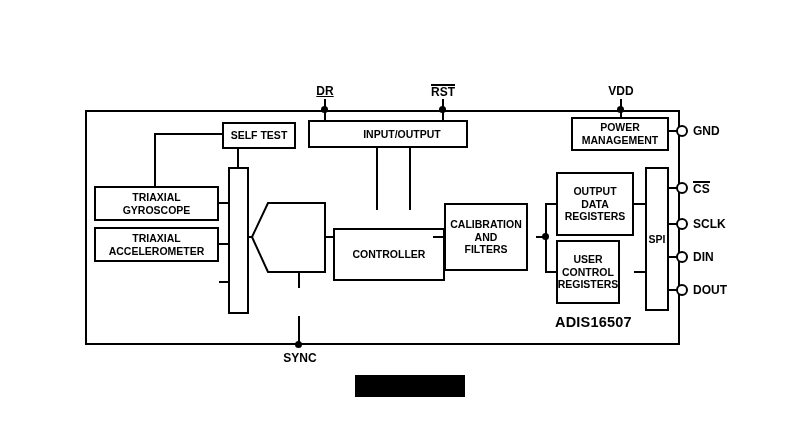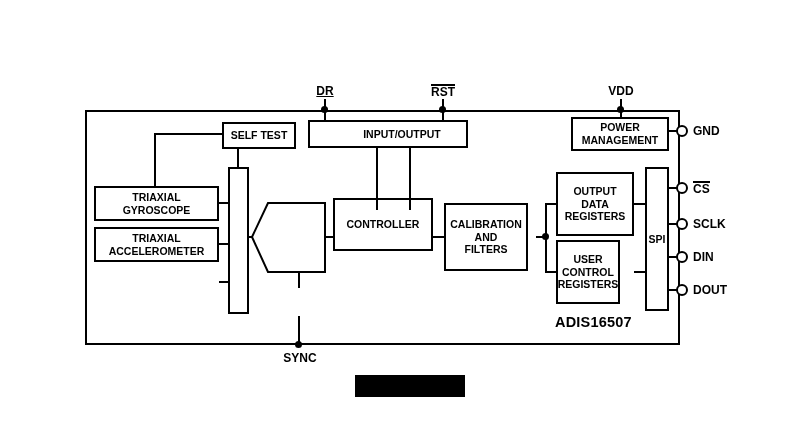--- a/index.html
+++ b/index.html
@@ -100,21 +100,21 @@
   <div class="box" style="left:94px; top:227px; width:125px; height:35px;">TRIAXIAL
 ACCELEROMETER</div>
 
 
   <div class="box" style="left:228px; top:167px; width:21px; height:147px;"></div>
 
   <svg style="position:absolute; left:251px; top:202px;" width="75" height="71" viewBox="0 0 75 71">
     <polygon points="1,35 17,1 74,1 74,70 17,70" fill="#ffffff" stroke="#000000" stroke-width="2"></polygon>
   </svg>
 
-  <div class="box" style="left:333px; top:198px; width:100px; height:53px;">CONTROLLER</div>
+  <div class="box" style="left:333px; top:228px; width:112px; height:53px;">CONTROLLER</div>
 
   <div class="box" style="left:444px; top:203px; width:84px; height:68px;">CALIBRATION
 AND
 FILTERS</div>
 
   <div class="box" style="left:556px; top:172px; width:78px; height:64px;">OUTPUT
 DATA
 REGISTERS</div>
 
   <div class="box" style="left:556px; top:240px; width:64px; height:64px;">USER

